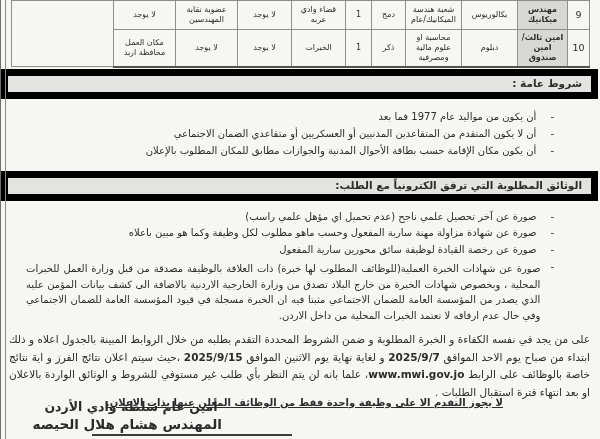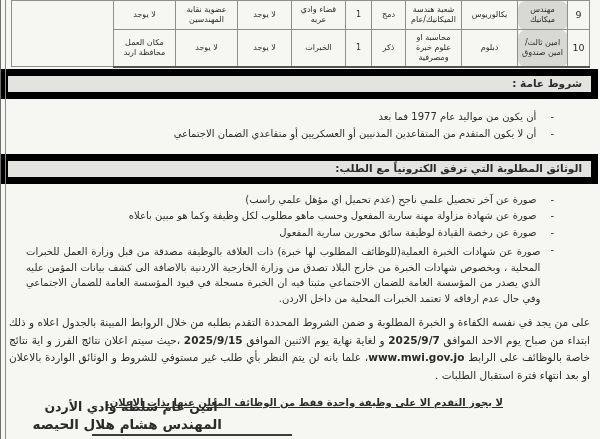--- a/index.html
+++ b/index.html
@@ -24,21 +24,21 @@
     border-top:1px solid #8e8e8b;
   }
   table.jobs td{
     border:1px solid #8e8e8b;
     text-align:center;vertical-align:middle;
     padding:1px 2px;overflow:hidden;
   }
   tr.r1{height:29px}
   tr.r2{height:37px}
   tr.r2 td{border-bottom:2px solid #56534f;}
-  td.title-cell{background:#d8d8d5;font-weight:normal;border-radius:8px;}
+  td.title-cell{background:#d8d8d5;font-weight:bold;}
   td.num-cell{font-size:9.5px;}
   td.notes-cell{border-bottom:2px solid #56534f;}
 
   
   .band{
     background:#e3e3e0;
     border:7px solid #000000;
     margin:1px 2px 0 1px;
     padding:1px 9px 3px;
     font-weight:bold;font-size:10.5px;
@@ -109,39 +109,42 @@
       <td>قضاء وادي عربه</td>
       <td>لا يوجد</td>
       <td>عضوية نقابة المهندسين</td>
       <td>لا يوجد</td>
       <td class="notes-cell" rowspan="2"></td>
     </tr>
     <tr class="r2">
       <td class="num-cell">10</td>
       <td class="title-cell">امين ثالث/امين صندوق</td>
       <td>دبلوم</td>
-      <td>محاسبة او علوم خبرة ومصرفية</td>
+      <td>محاسبة او علوم مالية ومصرفية</td>
       <td>ذكر</td>
       <td>1</td>
       <td>الخبرات</td>
       <td>لا يوجد</td>
       <td>لا يوجد</td>
       <td>مكان العمل محافظة اربد</td>
     </tr>
   </tbody>
     </table>
 
   <div class="band">شروط عامة :</div>
 
   <div class="blist">
     <div class="bullet">
       <span class="dash">-</span><span>أن يكون من مواليد عام 1977 فما بعد</span>
     </div>
     <div class="bullet">
       <span class="dash">-</span><span>أن لا يكون المتقدم من المتقاعدين المدنيين أو العسكريين أو متقاعدي الضمان الاجتماعي</span>
+    </div>
+    <div class="bullet">
+      <span class="dash">-</span><span>أن يكون مكان الإقامة حسب بطاقة الأحوال المدنية والجوازات مطابق للمكان المطلوب بالإعلان</span>
     </div>
   </div>
 
   <div class="band second">الوثائق المطلوبة التي ترفق الكترونياً مع الطلب:</div>
 
   <div class="blist docs">
     <div class="bullet">
       <span class="dash">-</span><span>صورة عن آخر تحصيل علمي ناجح (عدم تحميل اي مؤهل علمي راسب)</span>
     </div>
     <div class="bullet">

